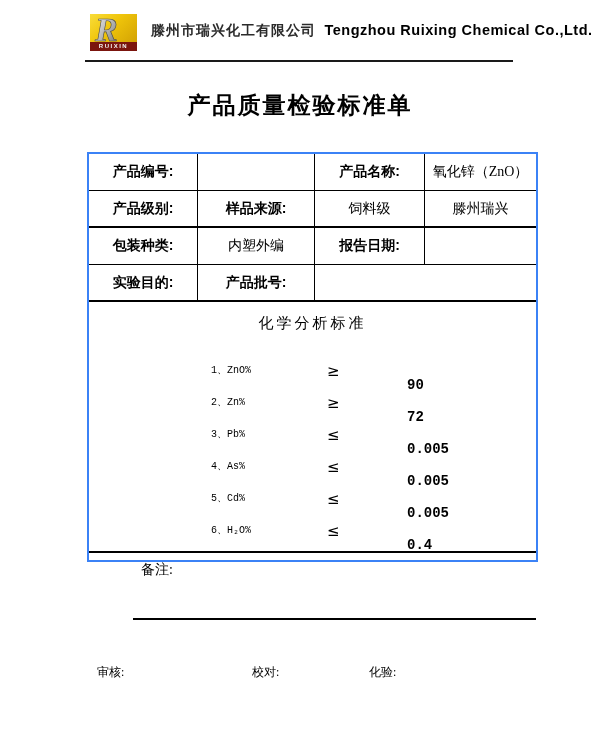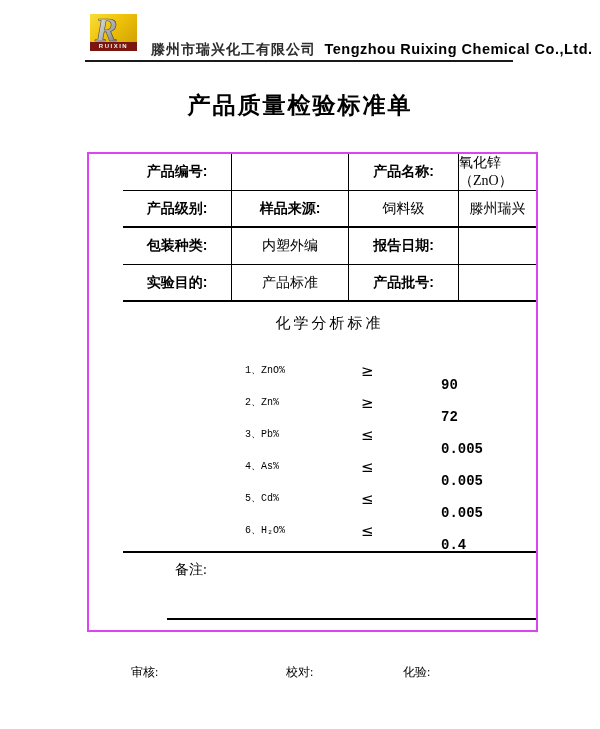--- a/index.html
+++ b/index.html
@@ -42,21 +42,21 @@
     color: #f2f2f2;
     font-size: 6px;
     font-weight: bold;
     letter-spacing: 1.5px;
     text-align: center;
     line-height: 9px;
     font-family: "Liberation Sans", sans-serif;
   }
   .company-line {
     padding-left: 66px;
-    padding-bottom: 1px;
+    padding-bottom: 20px;
     white-space: nowrap;
   }
   .company-cn {
     font-family: "Liberation Serif", serif;
     font-size: 14px;
     font-weight: bold;
     color: #2b2b2b;
     letter-spacing: 1px;
   }
   .company-en {
@@ -76,23 +76,22 @@
     font-size: 23px;
     font-weight: bold;
     letter-spacing: 2px;
     font-family: "Liberation Sans", sans-serif;
   }
 
   
   .main-table {
     position: absolute;
     left: 87px; top: 152px;
-    width: 451px; height: 480px;
-    border: 2px solid #d946ef;
-    padding-left: 34px;
+    width: 451px; height: 410px;
+    border: 2px solid #3b82f6;
   }
   .irow {
     display: grid;
     grid-template-columns: 109px 117px 110px 1fr;
     height: 37px;
     border-bottom: 1px solid #000;
   }
   .irow.thick { border-bottom-width: 2px; }
   .icell {
     border-right: 1px solid #000;
@@ -210,21 +209,20 @@
       <div class="icell val">滕州瑞兴</div>
     </div>
     <div class="irow">
       <div class="icell lbl">包装种类:</div>
       <div class="icell val">内塑外编</div>
       <div class="icell lbl">报告日期:</div>
       <div class="icell val"></div>
     </div>
     <div class="irow thick">
       <div class="icell lbl">实验目的:</div>
-      <div class="icell val">产品标准</div>
       <div class="icell lbl">产品批号:</div>
       <div class="icell val"></div>
     </div>
 
     <div class="analysis">
       <div class="analysis-title">化学分析标准</div>
       <div class="analysis-items">
         <div class="aitem">
           <span class="name">1、ZnO%</span>
           <span class="op">≥</span>

